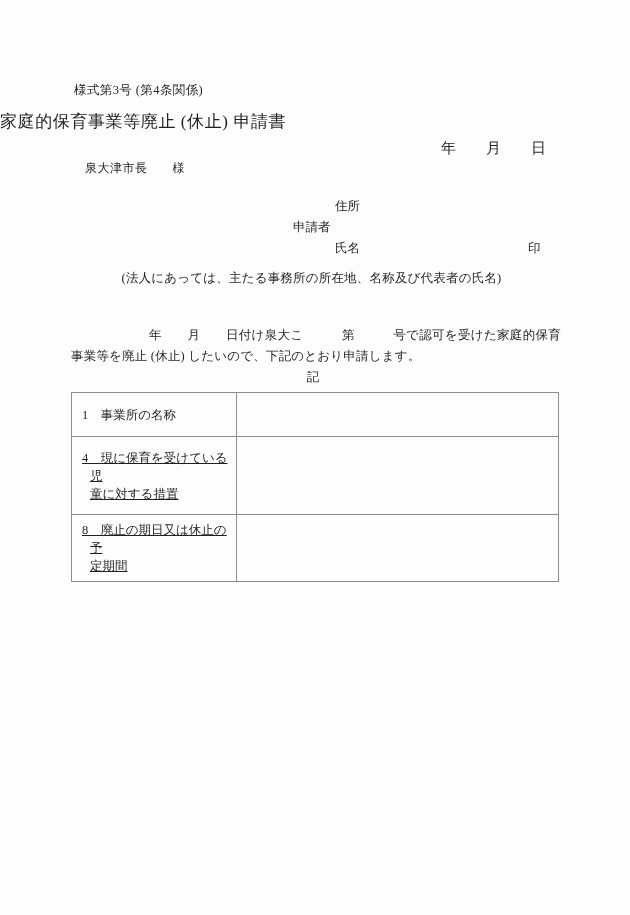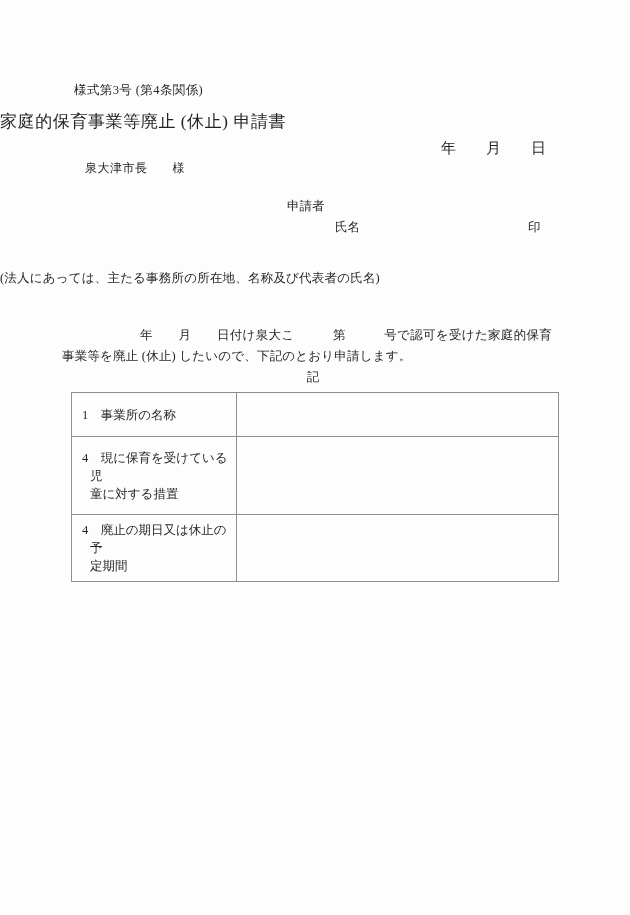--- a/index.html
+++ b/index.html
@@ -66,49 +66,50 @@
     width: 290px;
     font-size: 12.5px;
   }
   .applicant-row {
     position: relative;
     height: 21px;
     white-space: pre;
   }
   .applicant-label {
     position: absolute;
-    left: 7px;
+    left: 13px;
     top: 0;
     text-align: center;
   }
   .applicant-field-label {
     position: absolute;
     left: 55px;
     top: 0;
   }
   .seal-mark {
     position: absolute;
     left: 248px;
     top: 0;
   }
 
   .corp-note {
     position: absolute;
     left: 0;
     right: 7px;
     top: 270px;
+    text-align: center;
     font-size: 12.5px;
     letter-spacing: 0.2px;
     white-space: pre;
   }
 
   
   .body-paragraph {
     position: absolute;
-    left: 62px;
+    left: 71px;
     top: 325px;
     width: 490px;
     font-size: 12.5px;
     line-height: 21px;
     letter-spacing: 0.2px;
     text-align: justify;
     white-space: pre-wrap;
     text-indent: 78px;
   }
 
@@ -141,39 +142,43 @@
   .cell-inner {
     padding: 6px 4px 6px 10px;
     font-size: 12.5px;
     line-height: 18px;
     white-space: pre-wrap;
   }
   
   .cell-inner.hang {
     padding-left: 18px;
     text-indent: -8px;
+    text-decoration: underline;
   }
   .cell-inner.loose { line-height: 27px; }
 
   .value-cell { height: 100%; }
 </style>
 </head>
 <body>
 
 <div class="page">
 
   <div class="form-no">様式第3号 (第4条関係)</div>
 
   <div class="doc-title">家庭的保育事業等廃止 (休止) 申請書</div>
 
   <div class="date-line">年　　月　　日</div>
 
   <div class="addressee">泉大津市長　　様</div>
 
   <div class="applicant-block">
+    <div class="applicant-row">
+      <span class="applicant-field-label">住所</span>
+    </div>
     <div class="applicant-row">
       <span class="applicant-label">申請者</span>
     </div>
     <div class="applicant-row">
       <span class="applicant-field-label">氏名</span>
       <span class="seal-mark">印</span>
     </div>
   </div>
 
   <div class="corp-note">(法人にあっては、主たる事務所の所在地、名称及び代表者の氏名)</div>
@@ -205,21 +210,21 @@
 童に対する措置</div>
         </td>
         <td>
           <div class="cell-inner value-cell"></div>
         </td>
       </tr>
 
 
       <tr style="height:52px">
         <td>
-          <div class="cell-inner hang">4　廃止の期日又は休止の予
+          <div class="cell-inner hang">8　廃止の期日又は休止の予
 定期間</div>
         </td>
         <td>
           <div class="cell-inner value-cell"></div>
         </td>
       </tr>
     </tbody>
   </table>
 
 </div>

